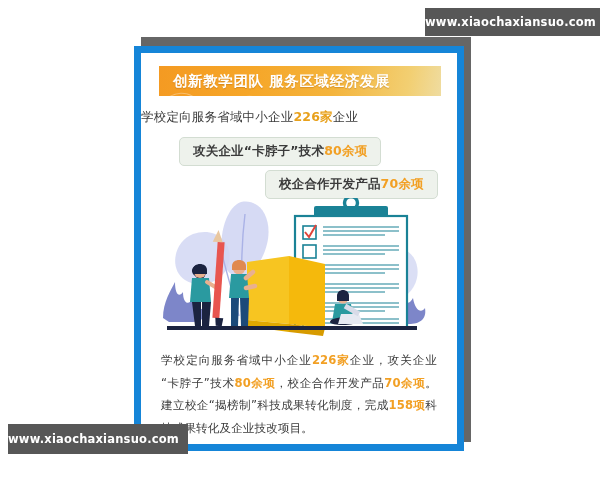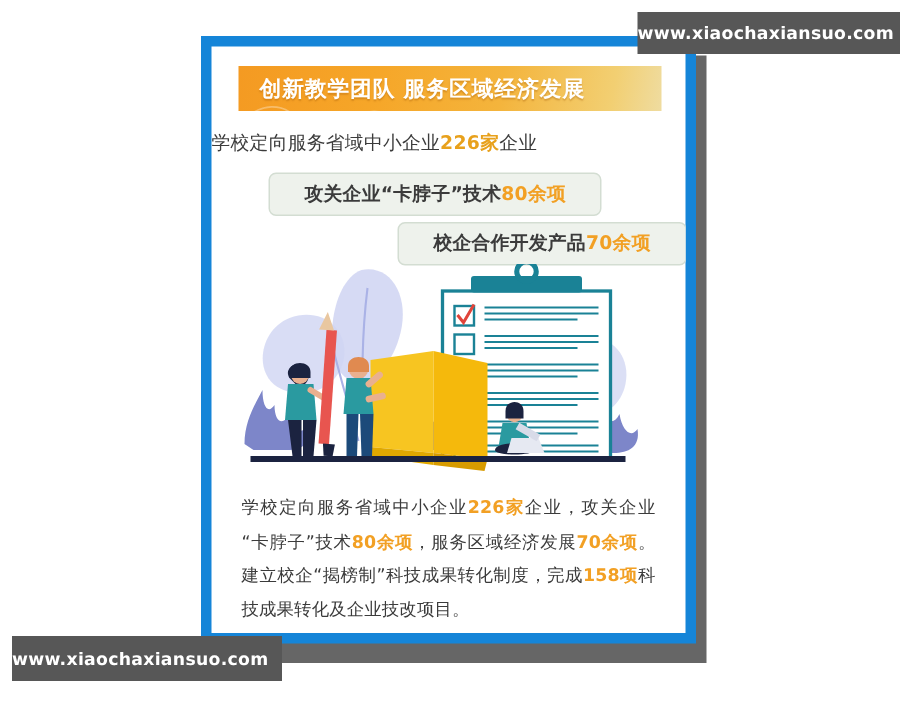--- a/index.html
+++ b/index.html
@@ -25,21 +25,21 @@
   }
   #wm-top{ right:0; top:8px; width:175px; height:28px; }
   #wm-bottom{ left:8px; bottom:26px; width:180px; height:30px; }
 
   
   .card-shadow{
     position:absolute;left:141px;top:37px;width:330px;height:405px;
     background:#666666;z-index:1;
   }
   .card{
-    position:absolute;left:134px;top:24px;width:330px;height:405px;
+    position:absolute;left:134px;top:46px;width:330px;height:405px;
     background:#1585d8;
     z-index:2;
     box-sizing:border-box;
     padding:7px;
   }
   .card-inner{
     width:100%;height:100%;
     background:#ffffff;
     box-sizing:border-box;
     position:relative;
@@ -77,21 +77,21 @@
     white-space:nowrap;
   }
   .hl-num{ color:#e8a11c; font-weight:bold; }
 
   
   .pill{
     position:absolute;
     background:#eef2ec;
     border:1px solid #d3ddd2;
     border-radius:5px;
-    padding:5px 23px;
+    padding:5px 13px;
     font-size:12.5px;
     color:#3b3b3b;
     white-space:nowrap;
     letter-spacing:.2px;
     font-weight:bold;
   }
   #pill-1{ left:38px; top:84px; }
   #pill-2{ left:124px; top:117px; }
   .pill-num{ color:#f2a024; }
 
@@ -268,21 +268,21 @@
           <path d="M181,124 C181,118 207,118 207,124 C207,128 181,128 181,124 Z" fill="#1b2340"></path>
           <path d="M192,116 L210,116 L214,126 L189,126 Z" fill="#e6e9f2"></path>
           <path d="M196,108 L210,116" stroke="#d8dbe8" stroke-width="5" fill="none"></path>
         </g>
 
         <rect x="18" y="128" width="250" height="4" fill="#1b2340"></rect>
       </svg>
     </div>
 
     <div class="body-box">
-      <span>学校定向服务省域中小企业</span><span class="bd-num">226家</span><span>企业，攻关企业“卡脖子”技术</span><span class="bd-num">80余项</span><span>，服务区域经济发展</span><span class="bd-num">70余项</span><span>。建立校企“揭榜制”科技成果转化制度，完成</span><span class="bd-num">158项</span><span>科技成果转化及企业技改项目。</span>
+      <span>学校定向服务省域中小企业</span><span class="bd-num">226家</span><span>企业，攻关企业“卡脖子”技术</span><span class="bd-num">80余项</span><span>，校企合作开发产品</span><span class="bd-num">70余项</span><span>。建立校企“揭榜制”科技成果转化制度，完成</span><span class="bd-num">158项</span><span>科技成果转化及企业技改项目。</span>
     </div>
 
   </div>
 </div>
 
 <div class="watermark" id="wm-bottom">
   <span>www.xiaochaxiansuo.com</span>
 </div>
 
 </body></html>

